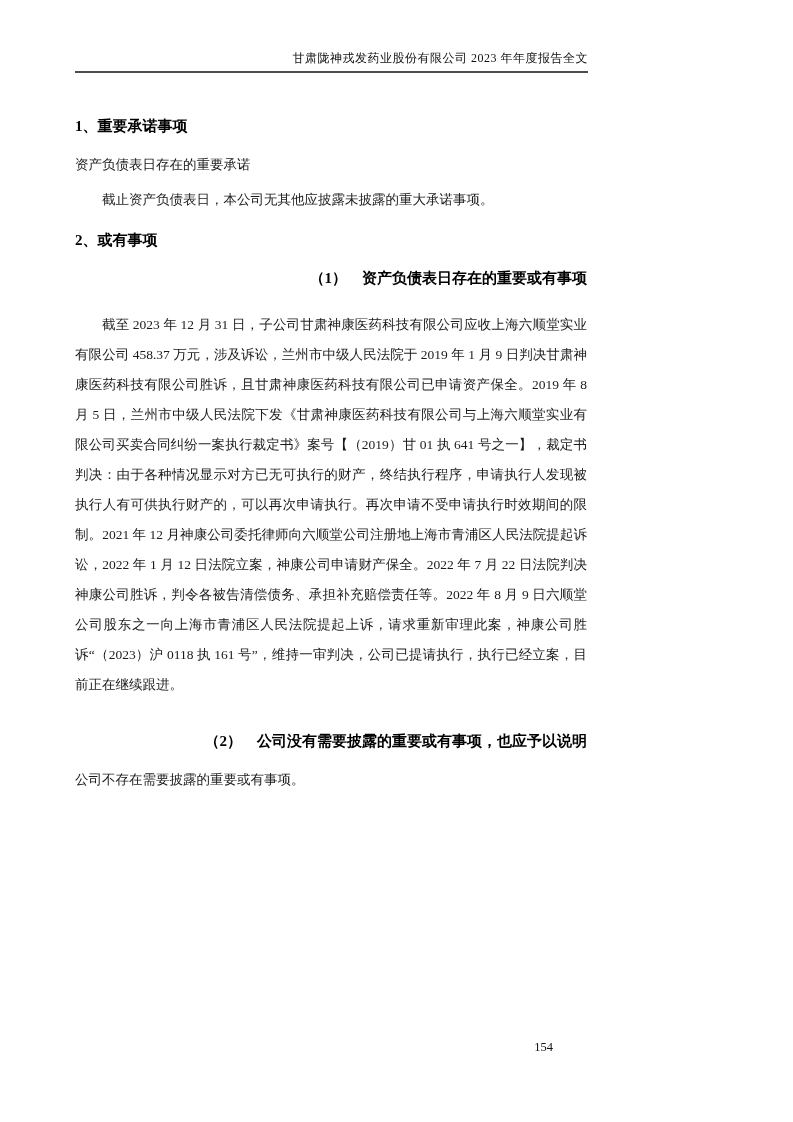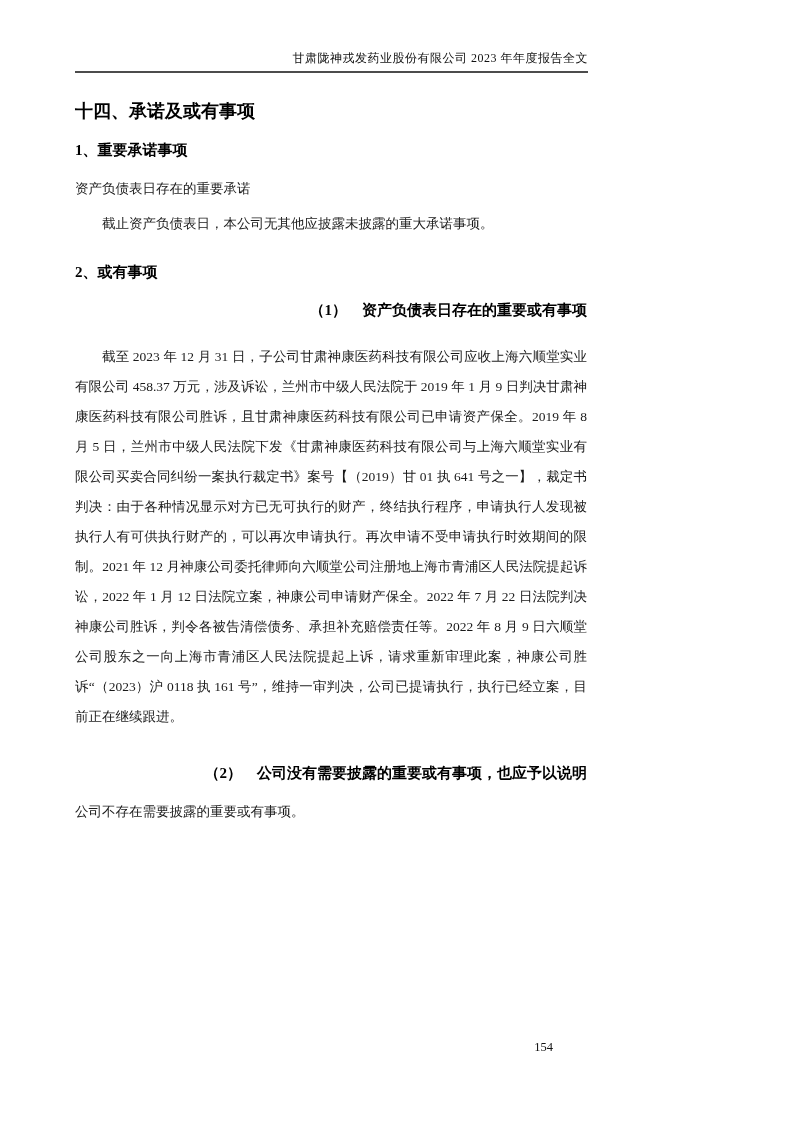--- a/index.html
+++ b/index.html
@@ -49,21 +49,21 @@
     color: #000000;
   }
   .content h2 {
     margin: 17px 0 0 0;
     font-size: 15px;
     line-height: 21px;
     font-weight: bold;
     color: #000000;
   }
   .content h2.s2 {
-    margin-top: 28px;
+    margin-top: 20px;
   }
   .content h3 {
     margin: 16px 0 0 0;
     padding-left: 3px;
     font-size: 15px;
     line-height: 22px;
     font-weight: bold;
     color: #000000;
     text-align: right;
   }
@@ -102,21 +102,20 @@
 <div class="page">
 
   <div class="header">
     <span>甘肃陇神戎发药业股份有限公司 2023 年年度报告全文</span>
   </div>
 
   <div class="header-rule"></div>
 
   <div class="content">
 
-    <h1>十四、承诺及或有事项</h1>
 
     <h2>1、重要承诺事项</h2>
 
     <p>资产负债表日存在的重要承诺</p>
 
     <p class="indent-first">截止资产负债表日，本公司无其他应披露未披露的重大承诺事项。</p>
 
     <h2 class="s2">2、或有事项</h2>
 
     <h3>（1）　资产负债表日存在的重要或有事项</h3>

